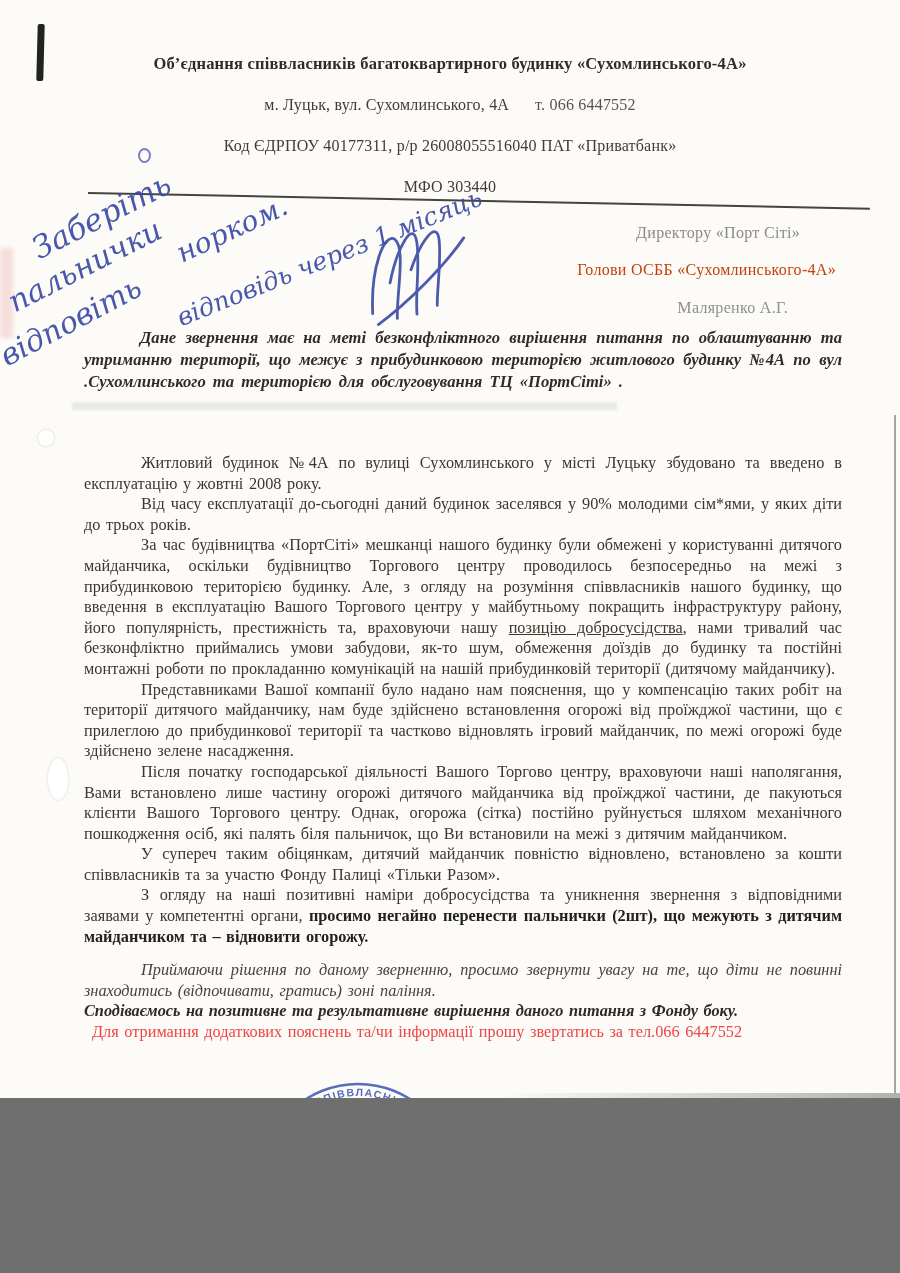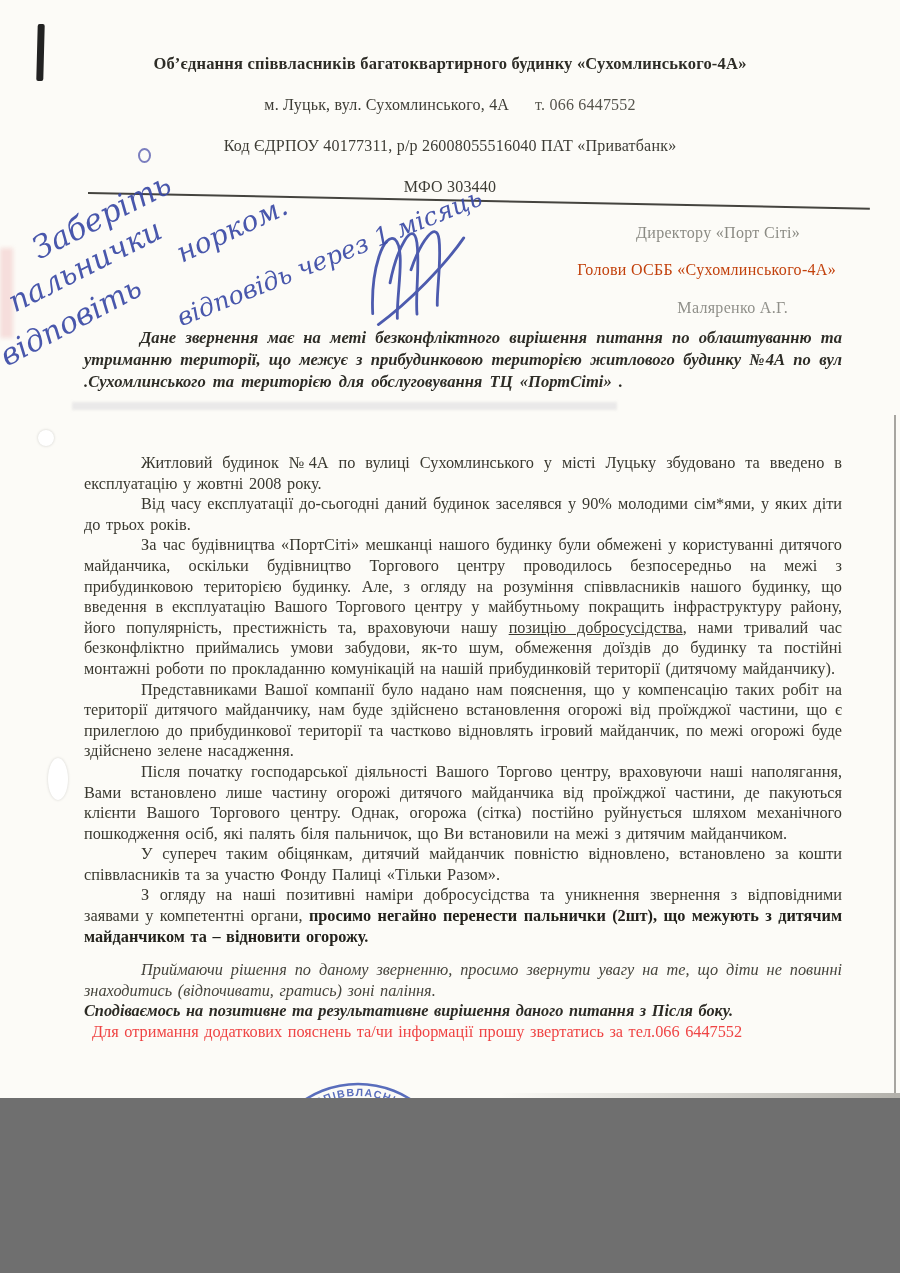--- a/index.html
+++ b/index.html
@@ -112,21 +112,21 @@
 
   <div class="body-text">
     <p>Житловий будинок №4А по вулиці Сухомлинського у місті Луцьку збудовано та введено в експлуатацію у жовтні 2008 року.</p>
     <p>Від часу експлуатації до-сьогодні даний будинок заселявся у 90% молодими сім*ями, у яких діти до трьох років.</p>
     <p><span>За час будівництва «ПортСіті» мешканці нашого будинку були обмежені у користуванні дитячого майданчика, оскільки будівництво Торгового центру проводилось безпосередньо на межі з прибудинковою територією будинку. Але, з огляду на розуміння співвласників нашого будинку, що введення в експлуатацію Вашого Торгового центру у майбутньому покращить інфраструктуру району, його популярність, престижність та, враховуючи нашу </span><span class="u">позицію добросусідства</span><span>, нами тривалий час безконфліктно приймались умови забудови, як-то шум, обмеження доїздів до будинку та постійні монтажні роботи по прокладанню комунікацій на нашій прибудинковій території (дитячому майданчику).</span></p>
     <p>Представниками Вашої компанії було надано нам пояснення, що у компенсацію таких робіт на території дитячого майданчику, нам буде здійснено встановлення огорожі від проїжджої частини, що є прилеглою до прибудинкової території та частково відновлять ігровий майданчик, по межі огорожі буде здійснено зелене насадження.</p>
     <p>Після початку господарської діяльності Вашого Торгово центру, враховуючи наші наполягання, Вами встановлено лише частину огорожі дитячого майданчика від проїжджої частини, де пакуються клієнти Вашого Торгового центру. Однак, огорожа (сітка) постійно руйнується шляхом механічного пошкодження осіб, які палять біля пальничок, що Ви встановили на межі з дитячим майданчиком.</p>
     <p>У супереч таким обіцянкам, дитячий майданчик повністю відновлено, встановлено за кошти співвласників та за участю Фонду Палиці «Тільки Разом».</p>
     <p><span>З огляду на наші позитивні наміри добросусідства та уникнення звернення з відповідними заявами у компетентні органи, </span><span class="b">просимо негайно перенести пальнички (2шт), що межують з дитячим майданчиком та – відновити огорожу.</span></p>
     <p class="p-note">Приймаючи рішення по даному зверненню, просимо звернути увагу на те, що діти не повинні знаходитись (відпочивати, гратись)  зоні паління.</p>
-    <p class="p-hope">Сподіваємось на позитивне та результативне вирішення даного питання з Після боку.</p>
+    <p class="p-hope">Сподіваємось на позитивне та результативне вирішення даного питання з Фонду боку.</p>
     <p class="p-contact">Для отримання додаткових пояснень та/чи інформації прошу звертатись за тел.066 6447552</p>
   </div>
 
   <div class="date-line">
     <span class="day-hand">03</span><span> серпня 2017</span>
   </div>
 
   <svg class="stamp" width="206" height="206" viewBox="0 0 206 206">
     <defs>
       <path id="ringOuter" d="M103,103 m-85,0 a85,85 0 1,1 170,0 a85,85 0 1,1 -170,0"></path>

